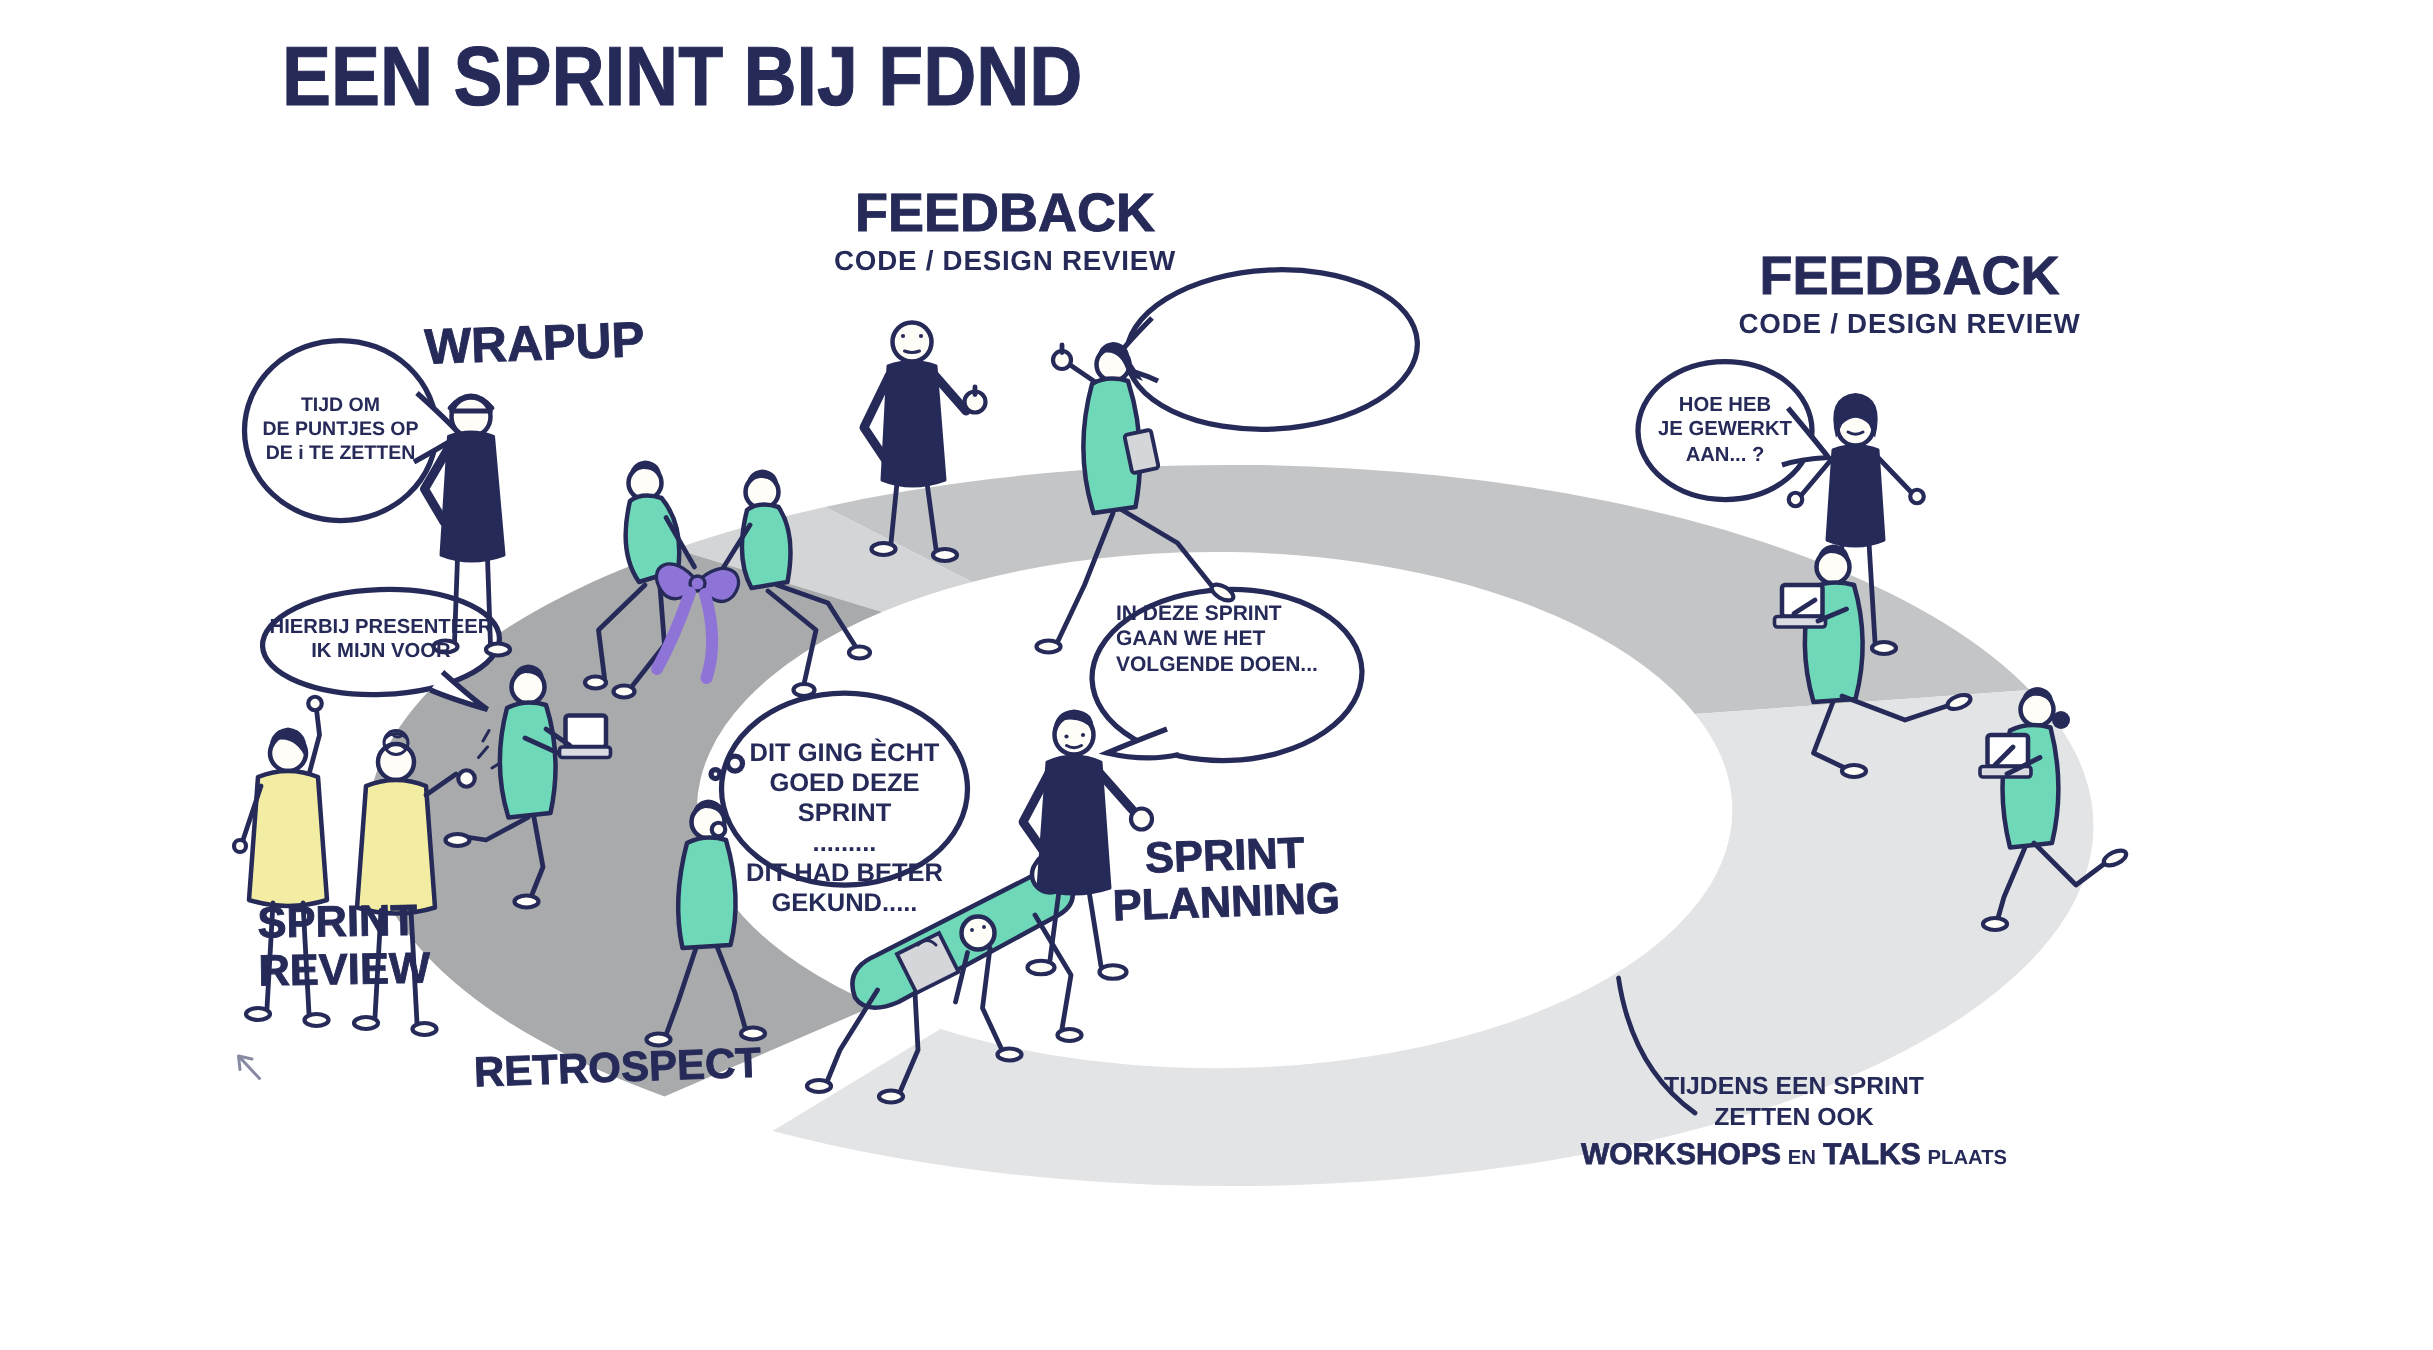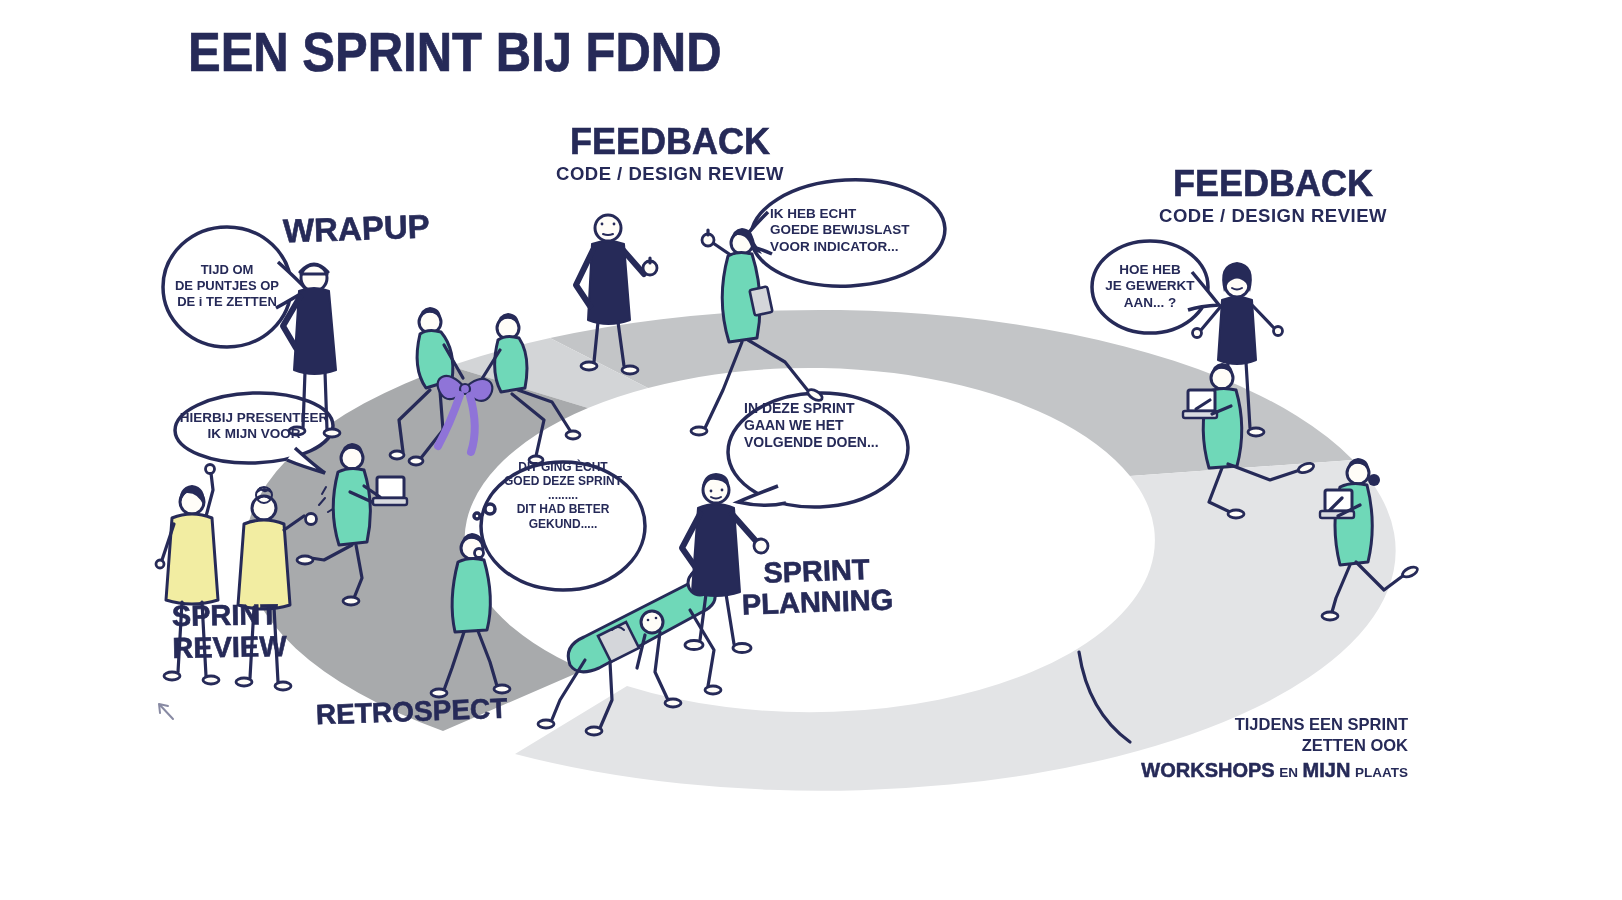--- a/index.html
+++ b/index.html
@@ -42,23 +42,23 @@
   .fb-main{font-size:36px;font-weight:900;-webkit-text-stroke:.6px #262a58;line-height:1.0;}
   .fb-sub{font-size:18.5px;font-weight:800;letter-spacing:.5px;margin-top:3px;}
   .lbl-sprint-review{left:172px;top:600px;font-size:29px;line-height:1.1;transform:rotate(-1deg);}
   .lbl-retrospect{left:316px;top:696px;font-size:28px;transform:rotate(-2deg);}
   .lbl-sprint-planning{left:722px;top:556px;width:190px;font-size:29px;line-height:1.08;text-align:center;transform:rotate(-2deg);}
   .bubtxt{position:absolute;font-weight:800;white-space:pre-line;text-align:center;line-height:1.22;color:#262a58;}
   .bt-wrapup{left:163px;top:262px;width:128px;font-size:13px;}
   .bt-indicator{left:770px;top:206px;width:165px;font-size:13.5px;text-align:left;}
   .bt-hoeheb{left:1094px;top:262px;width:112px;font-size:13.5px;}
   .bt-hierbij{left:178px;top:410px;width:152px;font-size:13.5px;}
-  .bt-retro{left:487px;top:460px;width:152px;font-size:12px;line-height:1.18;}
+  .bt-retro{left:487px;top:492px;width:152px;font-size:17px;line-height:1.18;}
   .bt-planning{left:744px;top:400px;width:150px;font-size:14px;text-align:left;}
-  .note{left:1088px;top:714px;width:320px;text-align:right;font-weight:800;}
+  .note{left:1036px;top:714px;width:320px;text-align:center;font-weight:800;}
   .note .l{font-size:16.5px;line-height:1.3;}
   .note .big{font-size:20px;font-weight:900;-webkit-text-stroke:.5px #262a58;}
   .note .small{font-size:13.5px;}
 </style>
 </head>
 <body>
 
 <div class="canvas">
 
   <svg class="scene" viewBox="0 0 1622 900">
@@ -294,41 +294,38 @@
 
   <div class="txt lbl lbl-sprint-review marker">SPRINT
 REVIEW</div>
   <div class="txt lbl lbl-retrospect marker">RETROSPECT</div>
   <div class="txt lbl lbl-sprint-planning marker">SPRINT
 PLANNING</div>
 
   <div class="bubtxt bt-wrapup">TIJD OM
 DE PUNTJES OP
 DE i TE ZETTEN</div>
-  <div class="bubtxt bt-indicator">IK HEB ECHT
-GOEDE BEWIJSLAST
-VOOR INDICATOR...</div>
   <div class="bubtxt bt-hoeheb">HOE HEB
 JE GEWERKT
 AAN... ?</div>
   <div class="bubtxt bt-hierbij">HIERBIJ PRESENTEER
 IK MIJN VOOR</div>
   <div class="bubtxt bt-retro">DIT GING ÈCHT
 GOED DEZE SPRINT
 .........
 DIT HAD BETER
 GEKUND.....</div>
   <div class="bubtxt bt-planning">IN DEZE SPRINT
 GAAN WE HET
 VOLGENDE DOEN...</div>
 
   <div class="txt note">
     <div class="l">TIJDENS EEN SPRINT</div>
     <div class="l">ZETTEN OOK</div>
     <div class="l">
       <span class="big">WORKSHOPS</span>
       <span class="small">EN</span>
-      <span class="big">MIJN</span>
+      <span class="big">TALKS</span>
       <span class="small">PLAATS</span>
     </div>
   </div>
 
 </div>
 
 </body></html>

